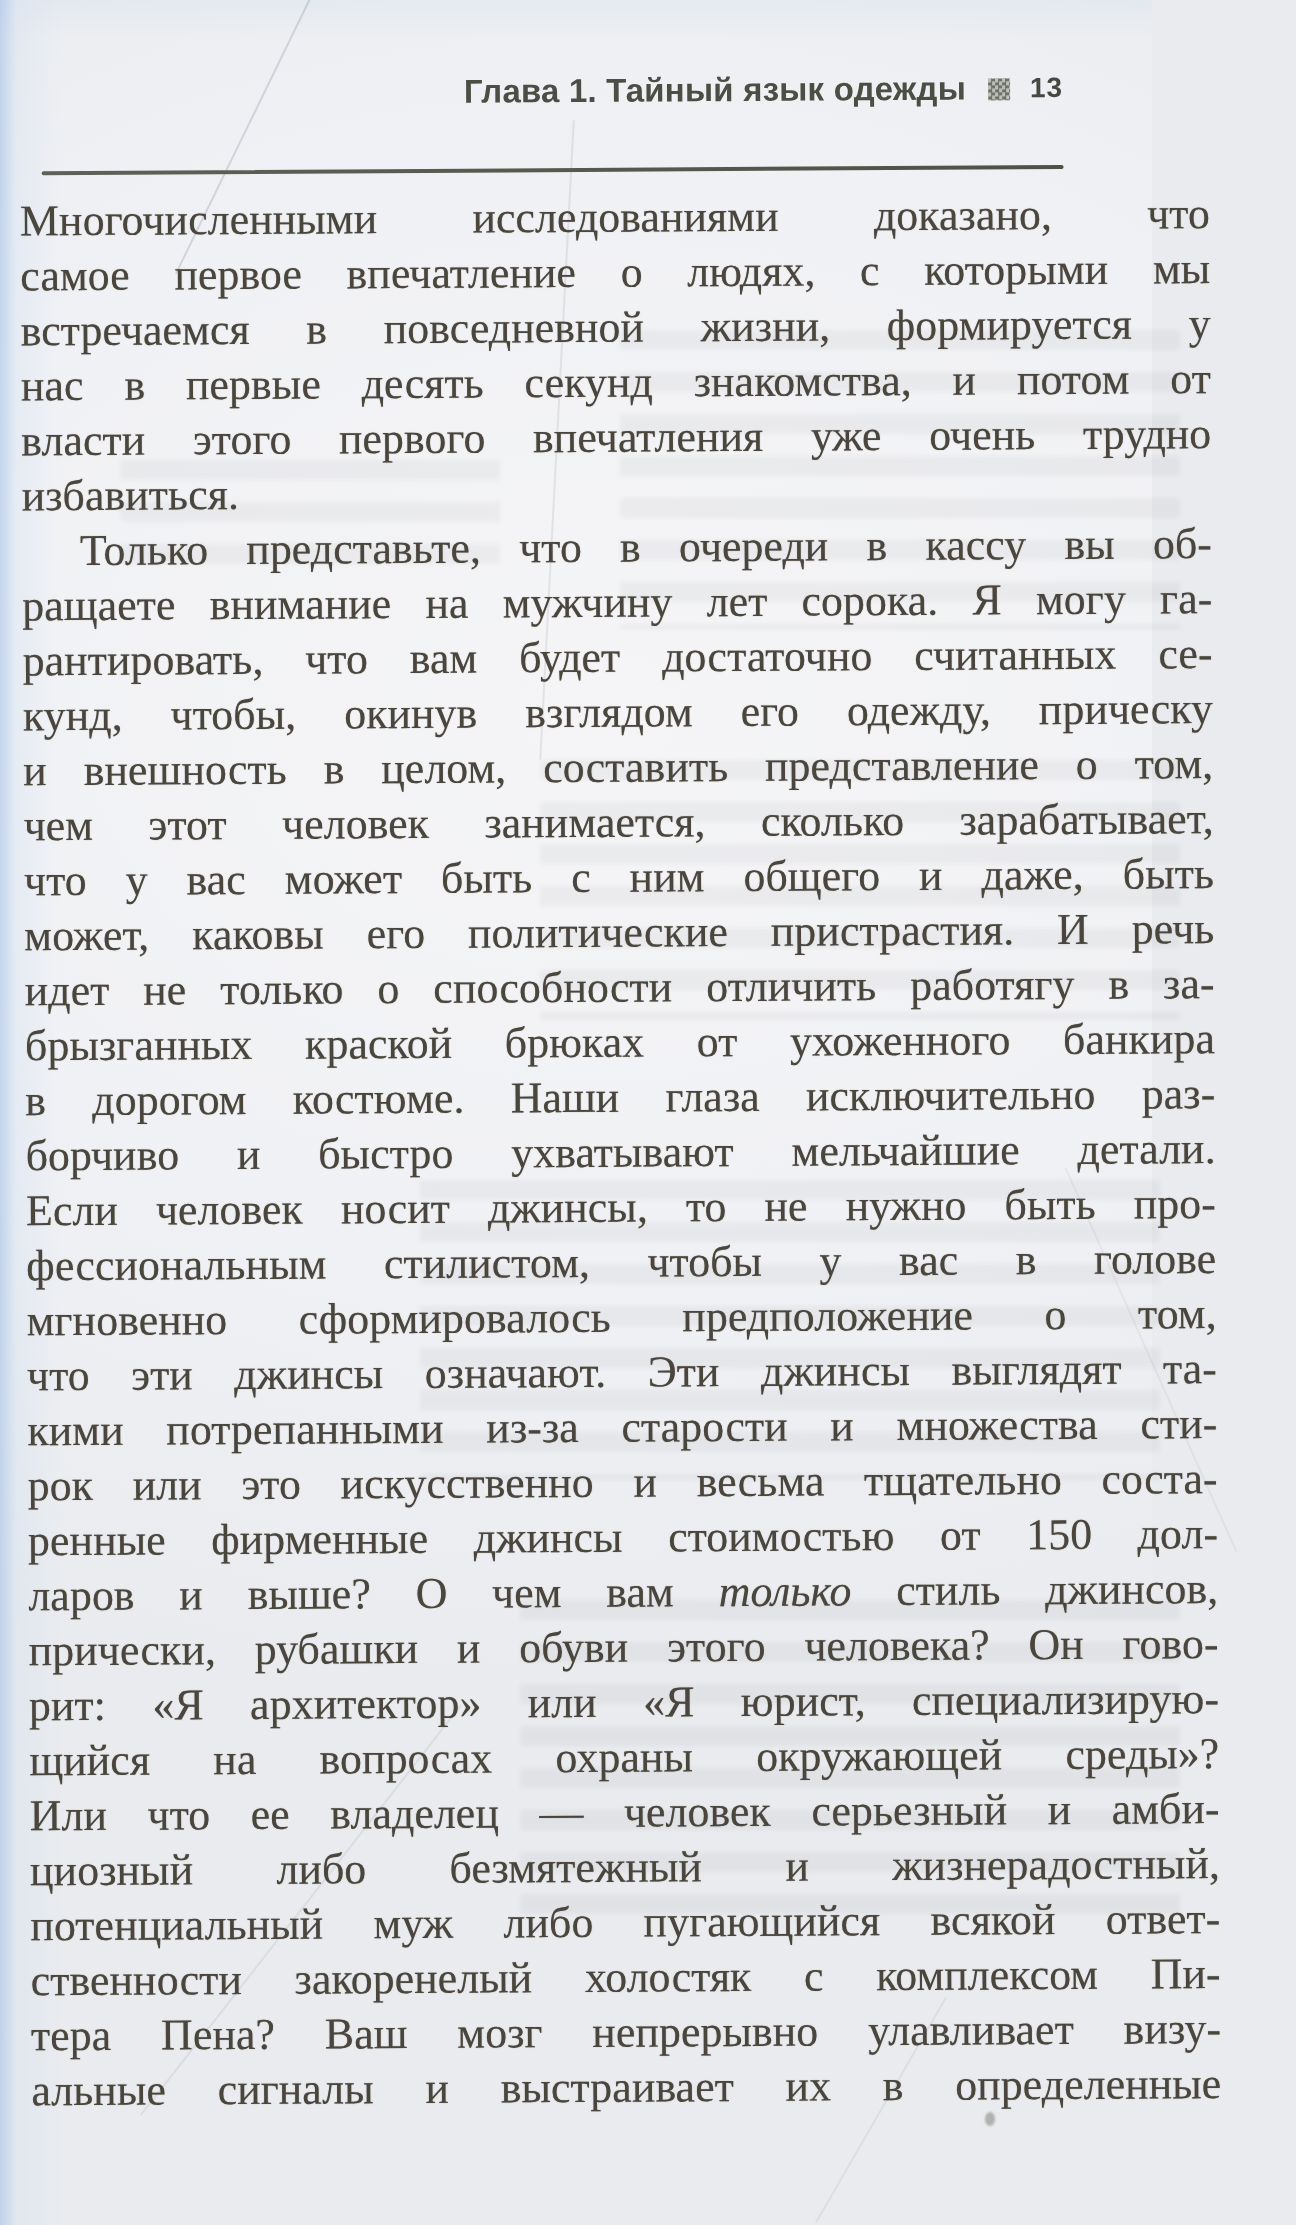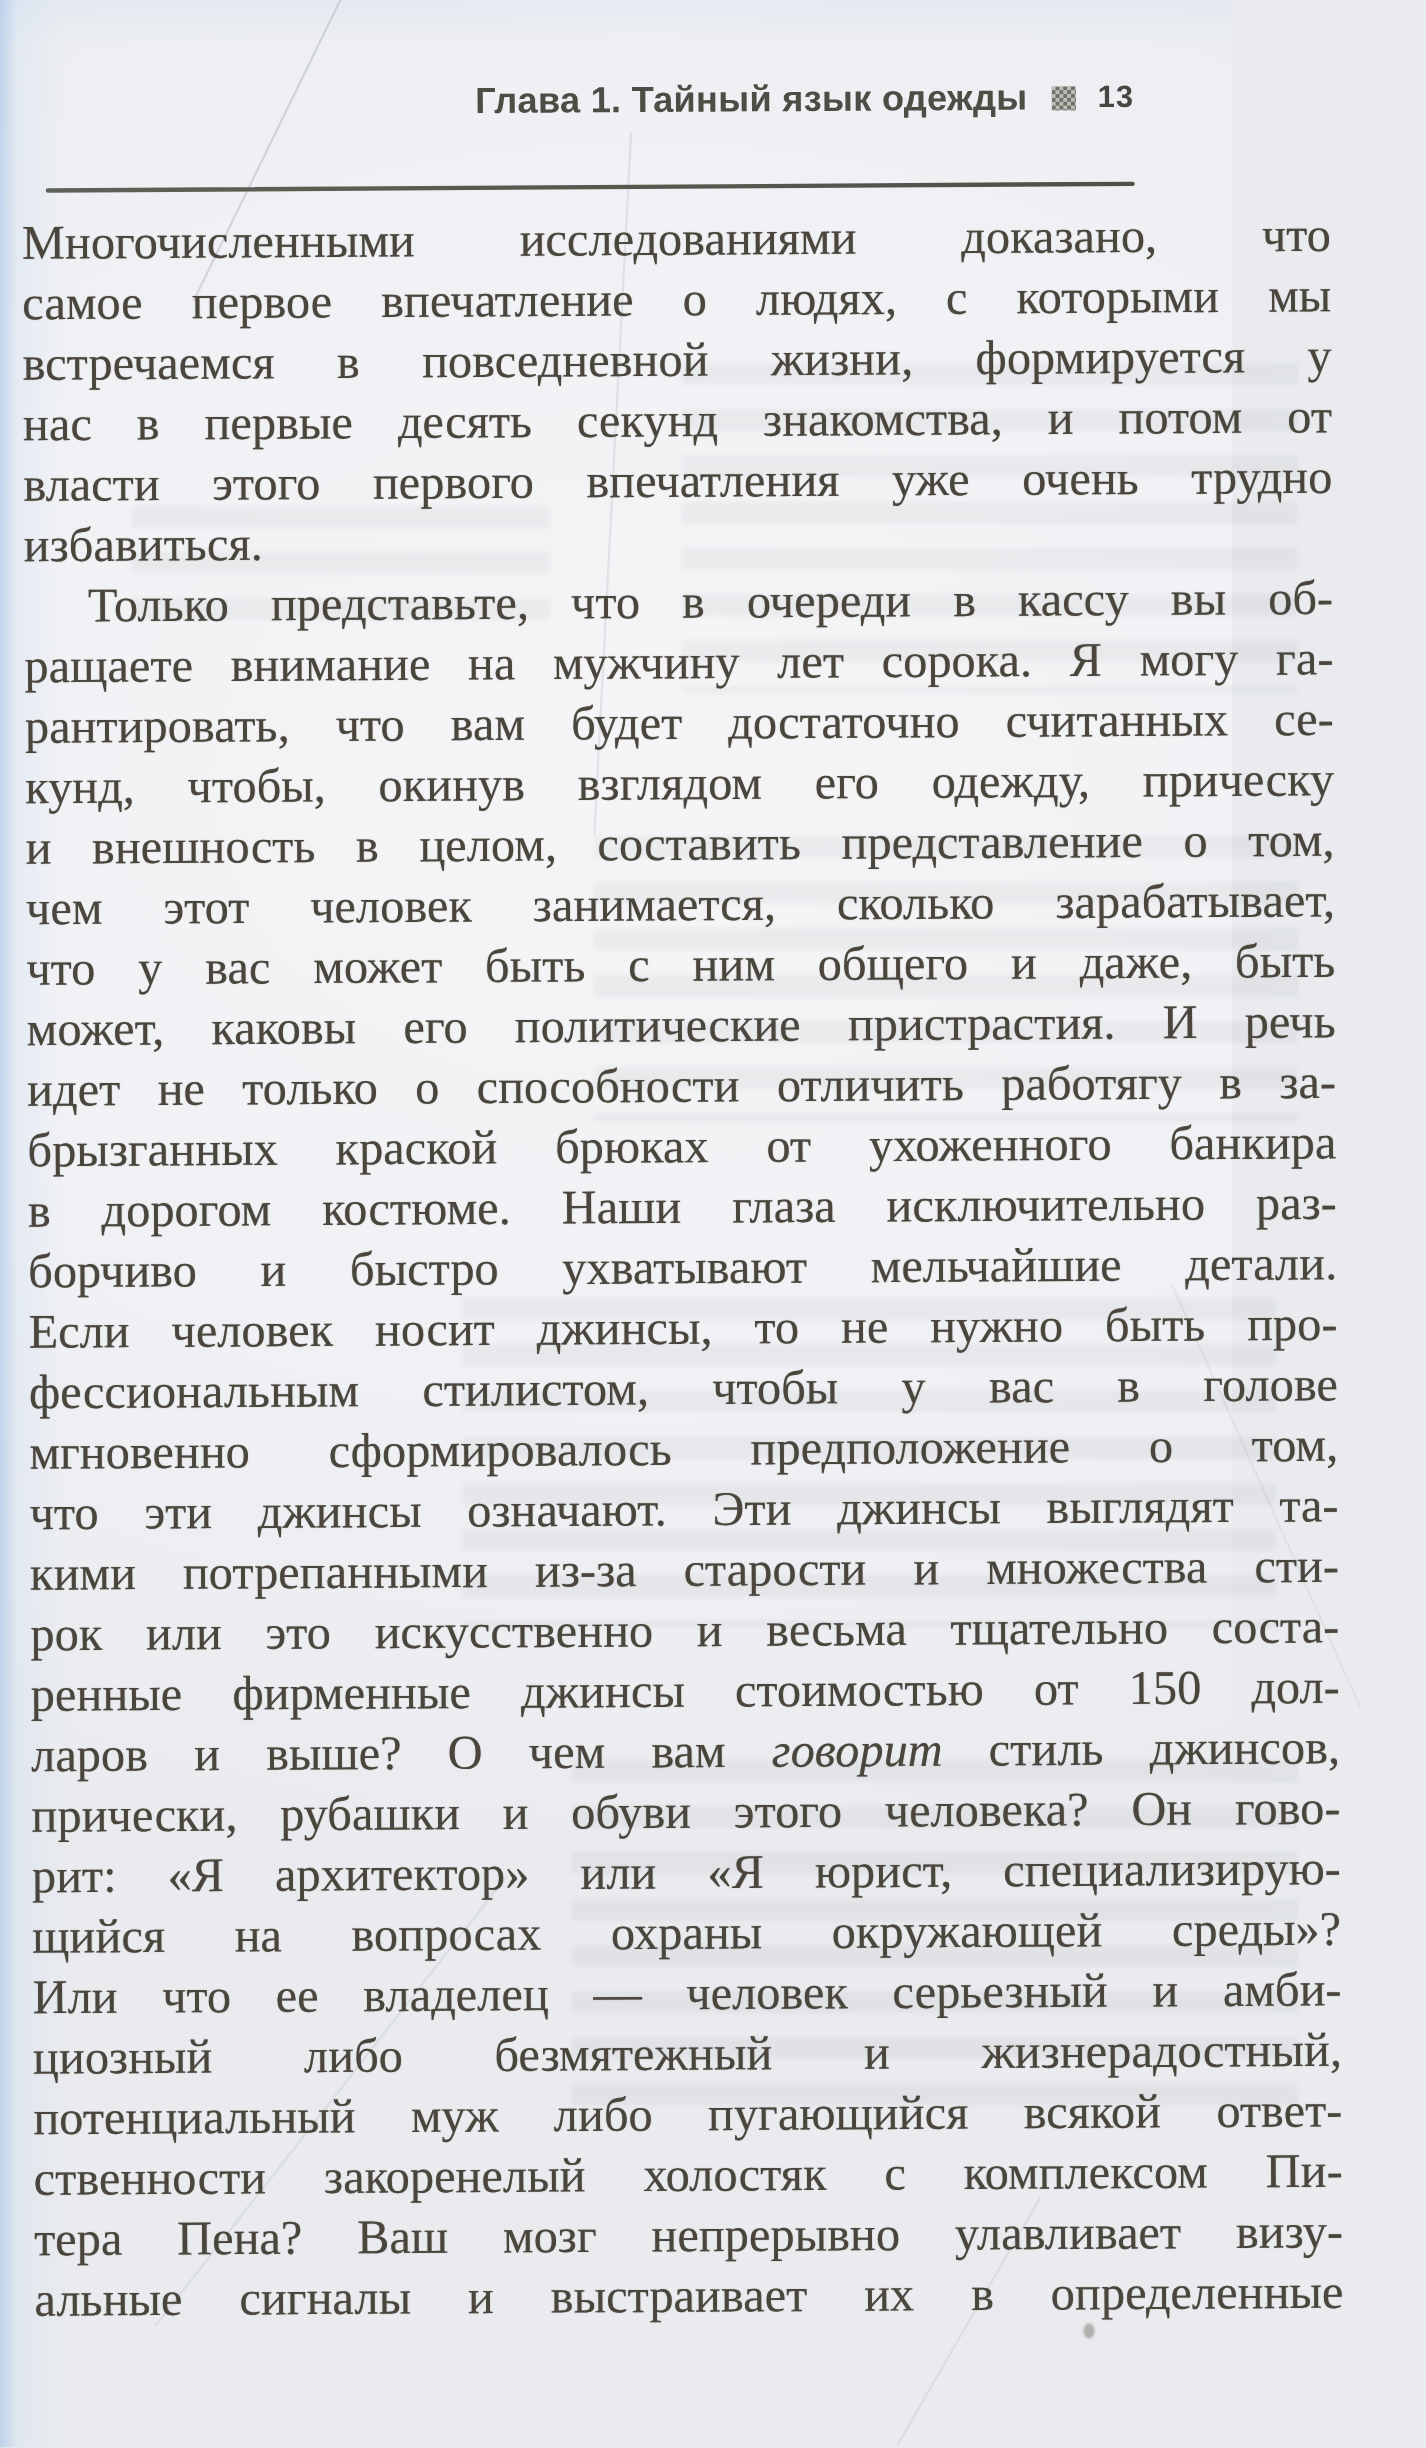--- a/index.html
+++ b/index.html
@@ -9,20 +9,21 @@
     background: #e9ebee;
   }
   .scan {
     position: relative;
     width: 1120px; height: 2225px;
     background:
       linear-gradient(90deg, rgba(150,185,230,0.50) 0px, rgba(205,222,243,0.30) 16px, rgba(242,243,246,0) 60px),
       linear-gradient(180deg, rgba(190,210,235,0.18) 0px, rgba(242,243,246,0) 40px),
       radial-gradient(1400px 1000px at 52% 32%, #f5f5f7 0%, #f0f1f4 55%, #e9ebee 100%);
     font-family: "Liberation Serif", serif;
+    padding-left: 32px;
   }
   .tilt {
     position: absolute; inset: 0;
     transform: rotate(-0.35deg);
     transform-origin: 50% 40%;
   }
 
   
   .pagehead {
     position: absolute;
@@ -147,21 +148,21 @@
         <p class="line">брызганных краской брюках от ухоженного банкира</p>
         <p class="line">в дорогом костюме. Наши глаза исключительно раз-</p>
         <p class="line">борчиво и быстро ухватывают мельчайшие детали.</p>
         <p class="line">Если человек носит джинсы, то не нужно быть про-</p>
         <p class="line">фессиональным стилистом, чтобы у вас в голове</p>
         <p class="line">мгновенно сформировалось предположение о том,</p>
         <p class="line">что эти джинсы означают. Эти джинсы выглядят та-</p>
         <p class="line">кими потрепанными из-за старости и множества сти-</p>
         <p class="line">рок или это искусственно и весьма тщательно соста-</p>
         <p class="line">ренные фирменные джинсы стоимостью от 150 дол-</p>
-        <p class="line"><span>ларов и выше? О чем вам </span><em>говорит</em><span> стиль джинсов,</span></p>
+        <p class="line"><span>ларов и выше? О чем вам </span><em>только</em><span> стиль джинсов,</span></p>
         <p class="line">прически, рубашки и обуви этого человека? Он гово-</p>
         <p class="line">рит: «Я архитектор» или «Я юрист, специализирую-</p>
         <p class="line">щийся на вопросах охраны окружающей среды»?</p>
         <p class="line">Или что ее владелец — человек серьезный и амби-</p>
         <p class="line">циозный либо безмятежный и жизнерадостный,</p>
         <p class="line">потенциальный муж либо пугающийся всякой ответ-</p>
         <p class="line">ственности закоренелый холостяк с комплексом Пи-</p>
         <p class="line">тера Пена? Ваш мозг непрерывно улавливает визу-</p>
         <p class="line">альные сигналы и выстраивает их в определенные</p>
       </main>

